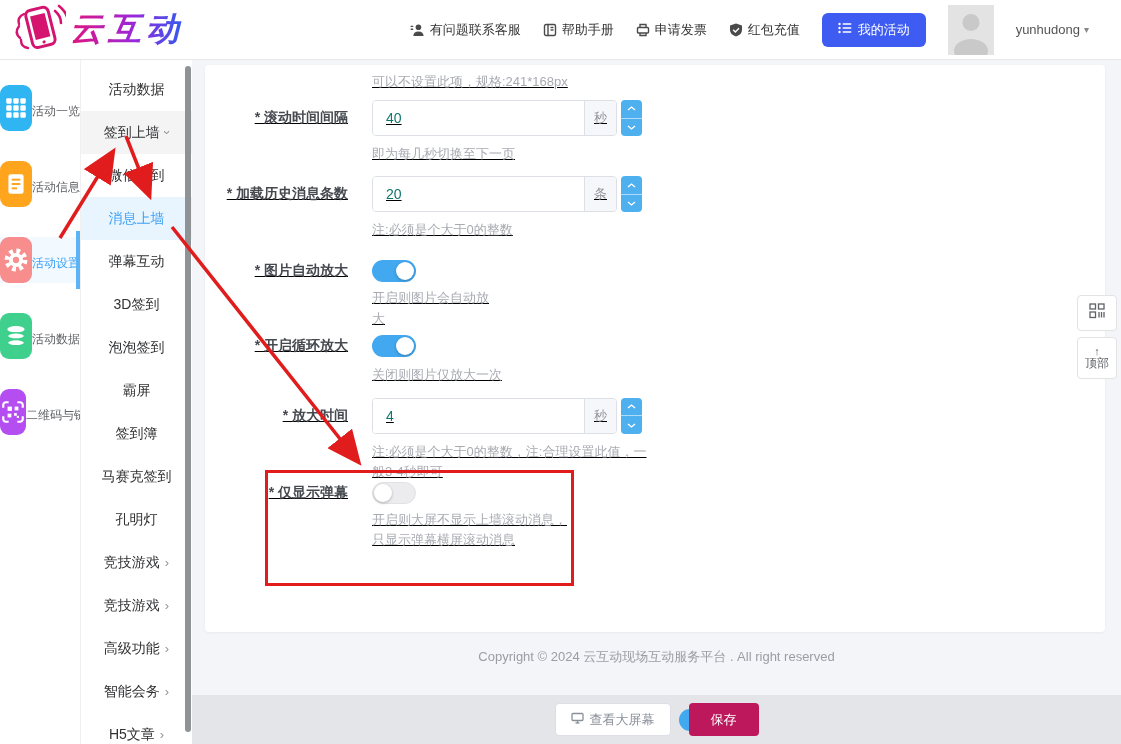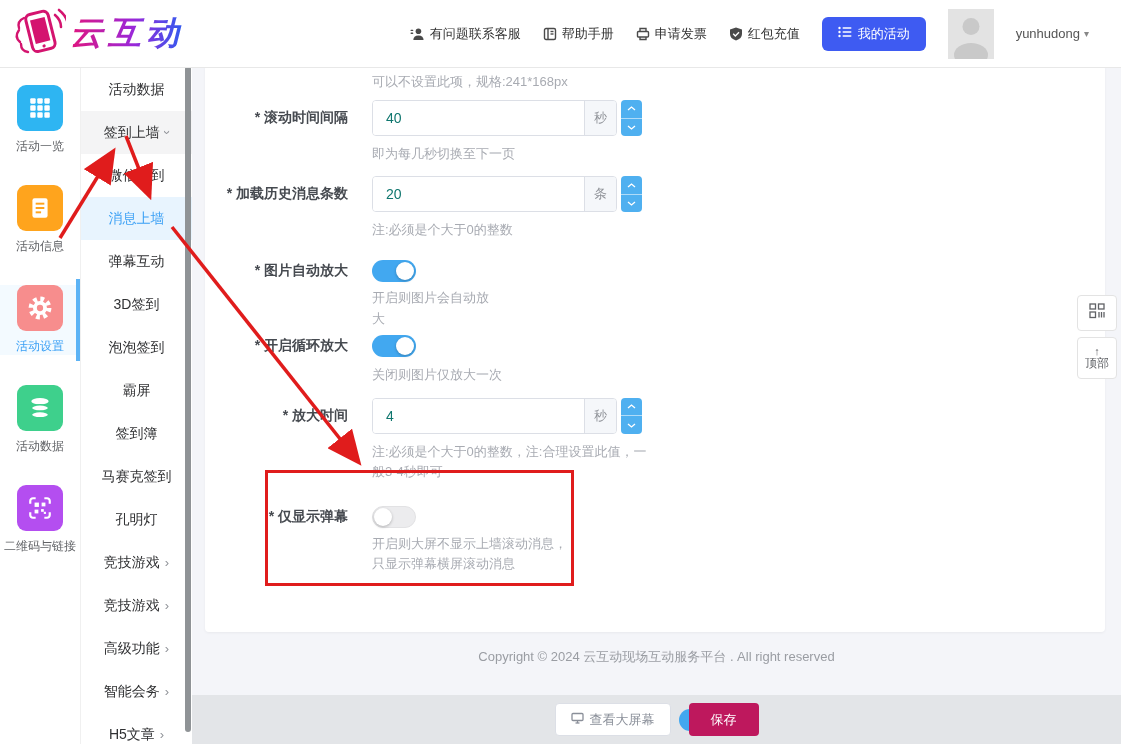--- a/index.html
+++ b/index.html
@@ -1,41 +1,41 @@
 <!DOCTYPE html>
 <html><head>
 <meta charset="utf-8">
 <style>
   * { margin:0; padding:0; box-sizing:border-box; }
   html,body { width:1121px; height:744px; overflow:hidden; background:#f4f5f9;
               font-family:"Liberation Sans","DejaVu Sans",sans-serif; }
 
   
-  #header { position:absolute; left:0; top:0; width:1121px; height:68px; background:#fff;
+  #header { position:absolute; left:0; top:0; width:1121px; height:60px; background:#fff;
             border-bottom:1px solid #e8e8e8; display:flex; align-items:center; z-index:30; }
   .logo { display:flex; align-items:center; margin-left:12px; gap:4px; }
   .logo-text { font-size:33px; font-weight:900; font-style:italic; letter-spacing:5px;
                background:linear-gradient(90deg,#e0157e 0%,#9b27d8 55%,#2f5cf0 100%);
                -webkit-background-clip:text; background-clip:text; color:transparent; }
   .hnav { margin-left:auto; display:flex; align-items:center; gap:22px; padding-right:32px; }
   .hnav-item { display:flex; align-items:center; gap:5px; font-size:13px; color:#333; cursor:pointer; }
   .hnav-item svg { display:block; }
   .my-act-btn { background:#3e5bf2; color:#fff; font-size:13px; border:none; border-radius:6px;
                 height:34px; padding:0 16px; display:flex; align-items:center; gap:6px; cursor:pointer; }
   .avatar { width:46px; height:50px; background:#e3e3e3; position:relative; overflow:hidden; }
   .avatar .head { position:absolute; left:50%; top:9px; transform:translateX(-50%);
                   width:17px; height:17px; border-radius:50%; background:#c9c9c9; }
   .avatar .body { position:absolute; left:50%; bottom:-8px; transform:translateX(-50%);
                   width:34px; height:24px; border-radius:50%; background:#c9c9c9; }
   .username { font-size:13px; color:#555; display:flex; align-items:center; gap:4px; cursor:pointer; }
   .caret { font-size:10px; color:#888; }
 
   
   #icon-sidebar { position:absolute; left:0; top:60px; width:80px; height:684px; background:#fff; z-index:20; }
-  .is-item { position:relative; display:flex; flex-direction:column; align-items:center; cursor:pointer; }
+  .is-item { position:relative; display:flex; flex-direction:row; align-items:center; cursor:pointer; }
   .is-wrap { display:flex; flex-direction:column; gap:30px; padding-top:25px; }
   .is-icon { width:46px; height:46px; border-radius:9px; display:flex; align-items:center; justify-content:center; }
   .is-label { margin-top:7px; font-size:12px; color:#606266; white-space:nowrap; }
   .is-item.active { background:#f3faff; }
   .is-item.active .is-label { color:#3ba0f5; }
   .is-item.active::after { content:""; position:absolute; right:0; top:-6px; bottom:-6px; width:4px; background:#5cb3f5; }
 
   
   #submenu { position:absolute; left:80px; top:60px; width:112px; height:684px; background:#fff;
              border-left:1px solid #f0f0f0; z-index:20; padding-top:8px; }
@@ -44,21 +44,21 @@
   .sm-item.expanded { background:#f4f4f5; }
   .sm-item.active { background:#e8f4fe; color:#3ba0f5; }
   .sm-chevron { font-size:13px; color:#909399; margin-left:5px; line-height:1; }
   .sm-chevron.down { display:inline-block; transform:rotate(90deg); }
   #submenu-scrollbar { position:absolute; right:1px; top:6px; width:6px; height:666px;
                        background:#8f9396; border-radius:3px; }
 
   
   #main { position:absolute; left:192px; top:60px; width:929px; height:684px; background:#f4f5f9; }
   #panel { margin:5px 16px 0 13px; height:567px; background:#fff; border-radius:4px;
-           box-shadow:0 1px 3px rgba(0,0,0,.05); padding-top:7px; }
+           box-shadow:0 1px 3px rgba(0,0,0,.05); padding-top:7px;text-decoration:underline; }
   .form-row { display:flex; align-items:center; }
   .form-label { width:143px; text-align:right; font-size:14px; font-weight:bold; color:#464a50;
                 flex-shrink:0; white-space:nowrap; }
   .form-control { margin-left:24px; display:flex; align-items:center; }
   .hint { margin-left:167px; font-size:13px; color:#a8abb2; line-height:1.55; white-space:pre-line; }
   .input-group { width:245px; height:36px; border:1px solid #dcdfe6; border-radius:4px;
                  display:flex; overflow:hidden; background:#fff; }
   .num-input { flex:1; border:none; outline:none; padding:0 13px; font-size:14px; color:#0f766e;
                font-family:"Liberation Sans","DejaVu Sans",sans-serif; min-width:0; }
   .unit { width:32px; background:#f5f7fa; border-left:1px solid #dcdfe6; display:flex;
@@ -71,21 +71,21 @@
   .toggle.on { background:#42a8f0; }
   .toggle.off { background:#ececee; border:1px solid #e2e2e4; }
   .knob { position:absolute; top:2px; width:18px; height:18px; border-radius:50%; background:#fff;
           box-shadow:0 1px 3px rgba(0,0,0,.25); }
   .toggle.on .knob { right:2px; }
   .toggle.off .knob { left:1px; top:1px; }
   #copyright { margin-top:16px; text-align:center; font-size:13px; color:#9a9da3; }
 
   
   .mt8{margin-top:8px;} .mt6{margin-top:6px;} .mt12{margin-top:12px;} .mt13{margin-top:13px;}
-  .mt16{margin-top:24px;} .mt20{margin-top:20px;} .mt22{margin-top:6px;}
+  .mt16{margin-top:0;} .mt20{margin-top:20px;} .mt22{margin-top:6px;}
   .w345{max-width:345px;}
 
   
   #bottom-bar { position:absolute; left:192px; bottom:0; width:929px; height:49px; background:#e3e5e8;
                 display:flex; align-items:center; z-index:40;justify-content:center; }
   .bb-enable { display:flex; align-items:center; gap:14px; margin-left:18px; font-size:14px; color:#303133; }
   .bb-center { position:absolute; left:50%; transform:translateX(-50%); display:flex; gap:18px; }
   .view-btn { height:33px; padding:0 15px; background:#fff; border:1px solid #dcdfe6; border-radius:4px;
               font-size:13px; color:#8a8f99; display:flex; align-items:center; gap:6px; cursor:pointer; }
   .save-btn { height:33px; padding:0 22px; background:#be185d; border:none; border-radius:4px;

